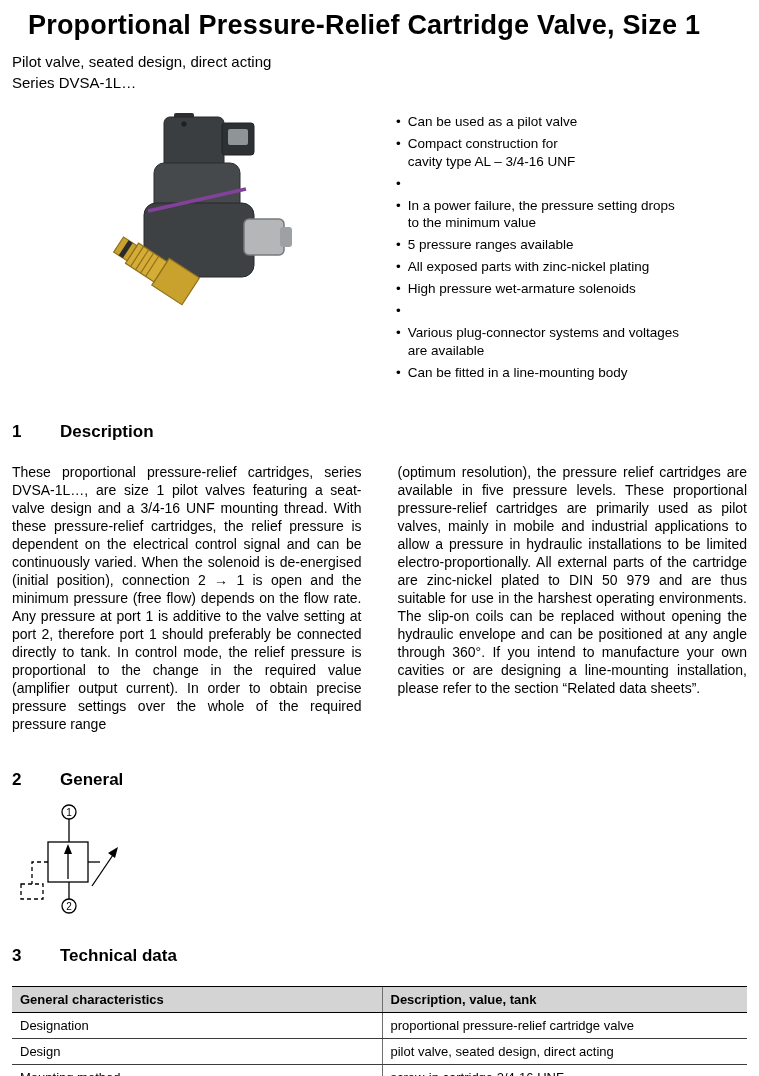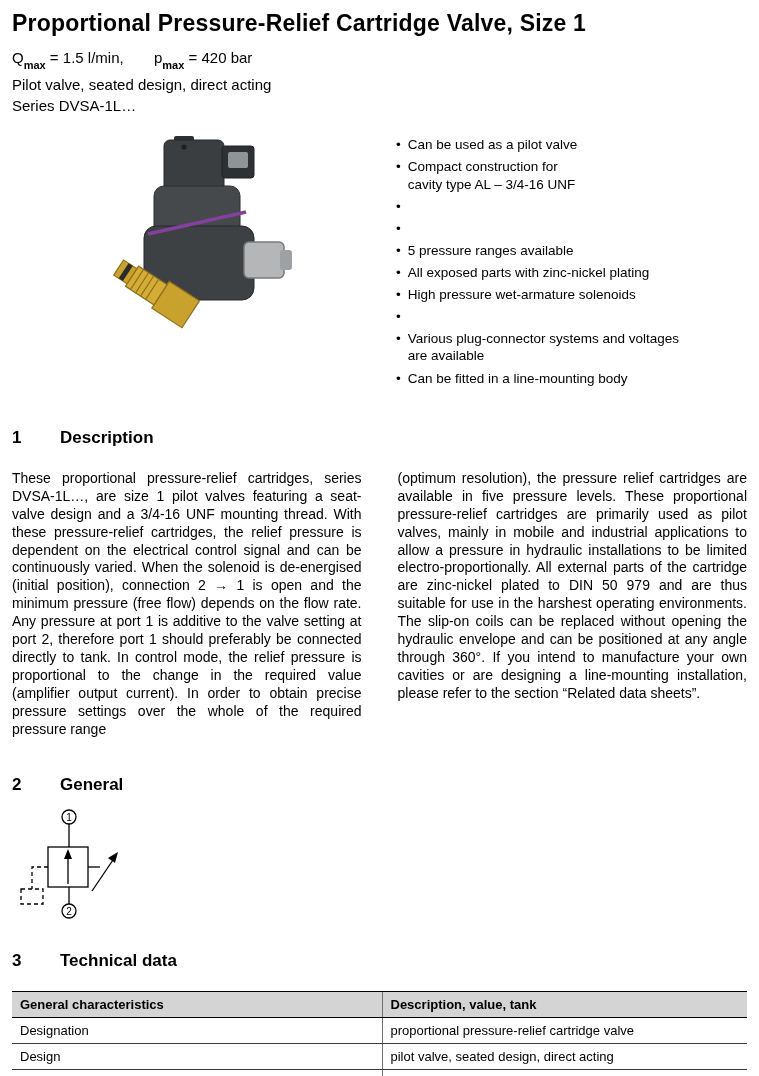--- a/index.html
+++ b/index.html
@@ -1,20 +1,20 @@
 <!DOCTYPE html>
 <html><head>
 <meta charset="utf-8">
 <style>
   * { box-sizing: border-box; }
   html, body { margin:0; padding:0; background:#ffffff; }
   body { font-family:"Liberation Sans", sans-serif; color:#000; }
   .page { width:759px; height:1076px; padding:8px 12px 0 12px; overflow:hidden; position:relative; background:#fff; }
 
-  h1.title { font-size:23px; font-weight:bold; margin:2px 0 10px 0; letter-spacing:0.2px; }
+  h1.title { font-size:27px; font-weight:bold; margin:2px 0 10px 16px; letter-spacing:0.2px; }
   .specline { font-size:15px; line-height:21px; }
   .specline sub { font-size:11px; font-weight:bold; position:relative; top:2px; }
   .specline .base { font-weight:normal; }
   .spec-gap { display:inline-block; width:22px; }
   .subline { font-size:15px; line-height:21px; }
 
   .hero { display:flex; margin-top:16px; }
   .photo-wrap { width:385px; }
   .photo-wrap svg { margin-left:92px; display:block; }
   ul.features { list-style:none; margin:4px 0 0 0; padding:0; font-size:13.5px; width:352px; }
@@ -39,25 +39,20 @@
 
   svg text { font-family:"Liberation Sans", sans-serif; }
 </style>
 </head>
 <body>
 
 <div class="page">
 
   <header>
     <h1 class="title">Proportional Pressure-Relief Cartridge Valve, Size 1</h1>
-    <div class="specline">
-      <span class="base">Q</span><sub>max</sub><span> = 1.5 l/min,</span>
-      <span class="spec-gap"></span>
-      <span class="base">p</span><sub>max</sub><span> = 420 bar</span>
-    </div>
     <div class="subline">Pilot valve,  seated design,  direct acting</div>
     <div class="subline">Series DVSA-1L…</div>
   </header>
 
   <div class="hero">
     <div class="photo-wrap">
       <svg width="252" height="212" viewBox="0 0 252 212" aria-hidden="true">
 
         <g>
           <rect x="70" y="4" width="20" height="10" rx="2" fill="#2c2f31"></rect>
@@ -95,20 +90,22 @@
       <li>
           <span class="blt">•</span>
           <span class="ftxt">Compact construction for
 cavity type AL – 3/4-16 UNF</span>
         </li>
       <li>
           <span class="blt">•</span>
         </li>
       <li>
           <span class="blt">•</span>
+          <span class="ftxt">In a power failure, the pressure setting drops
+to the minimum value</span>
         </li>
       <li>
           <span class="blt">•</span>
           <span class="ftxt">5 pressure ranges available</span>
         </li>
       <li>
           <span class="blt">•</span>
           <span class="ftxt">All exposed parts with zinc-nickel plating</span>
         </li>
       <li>

